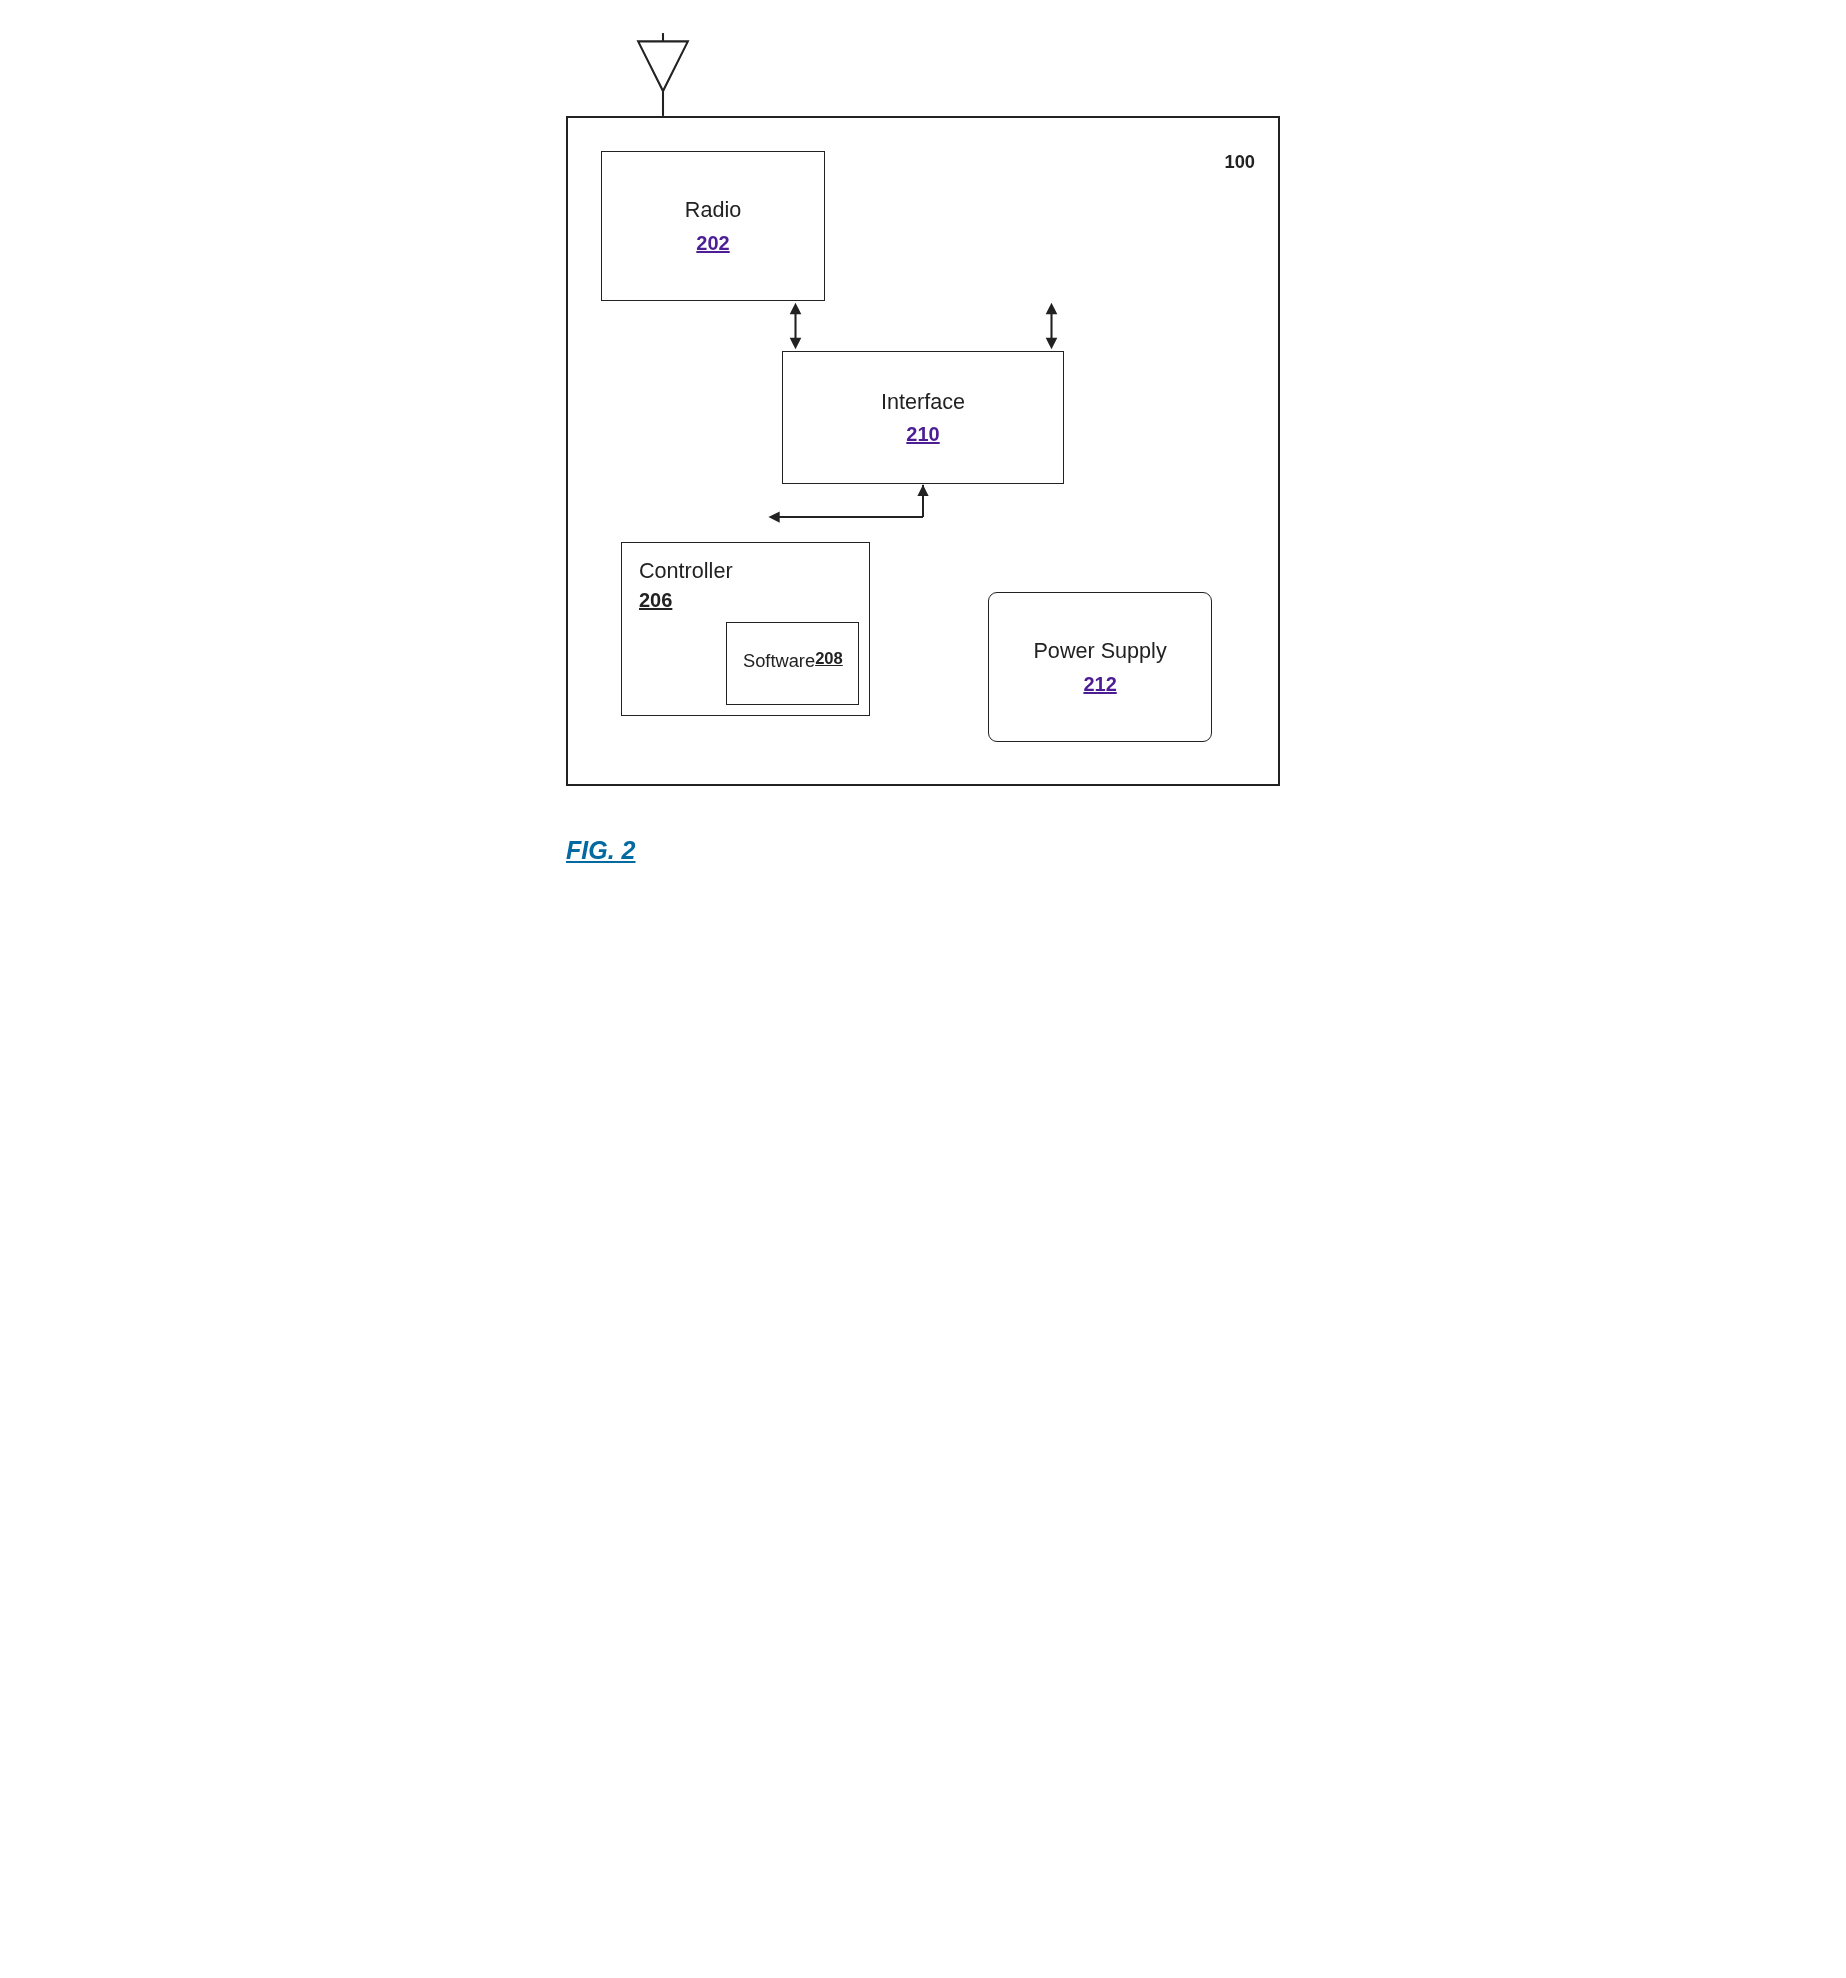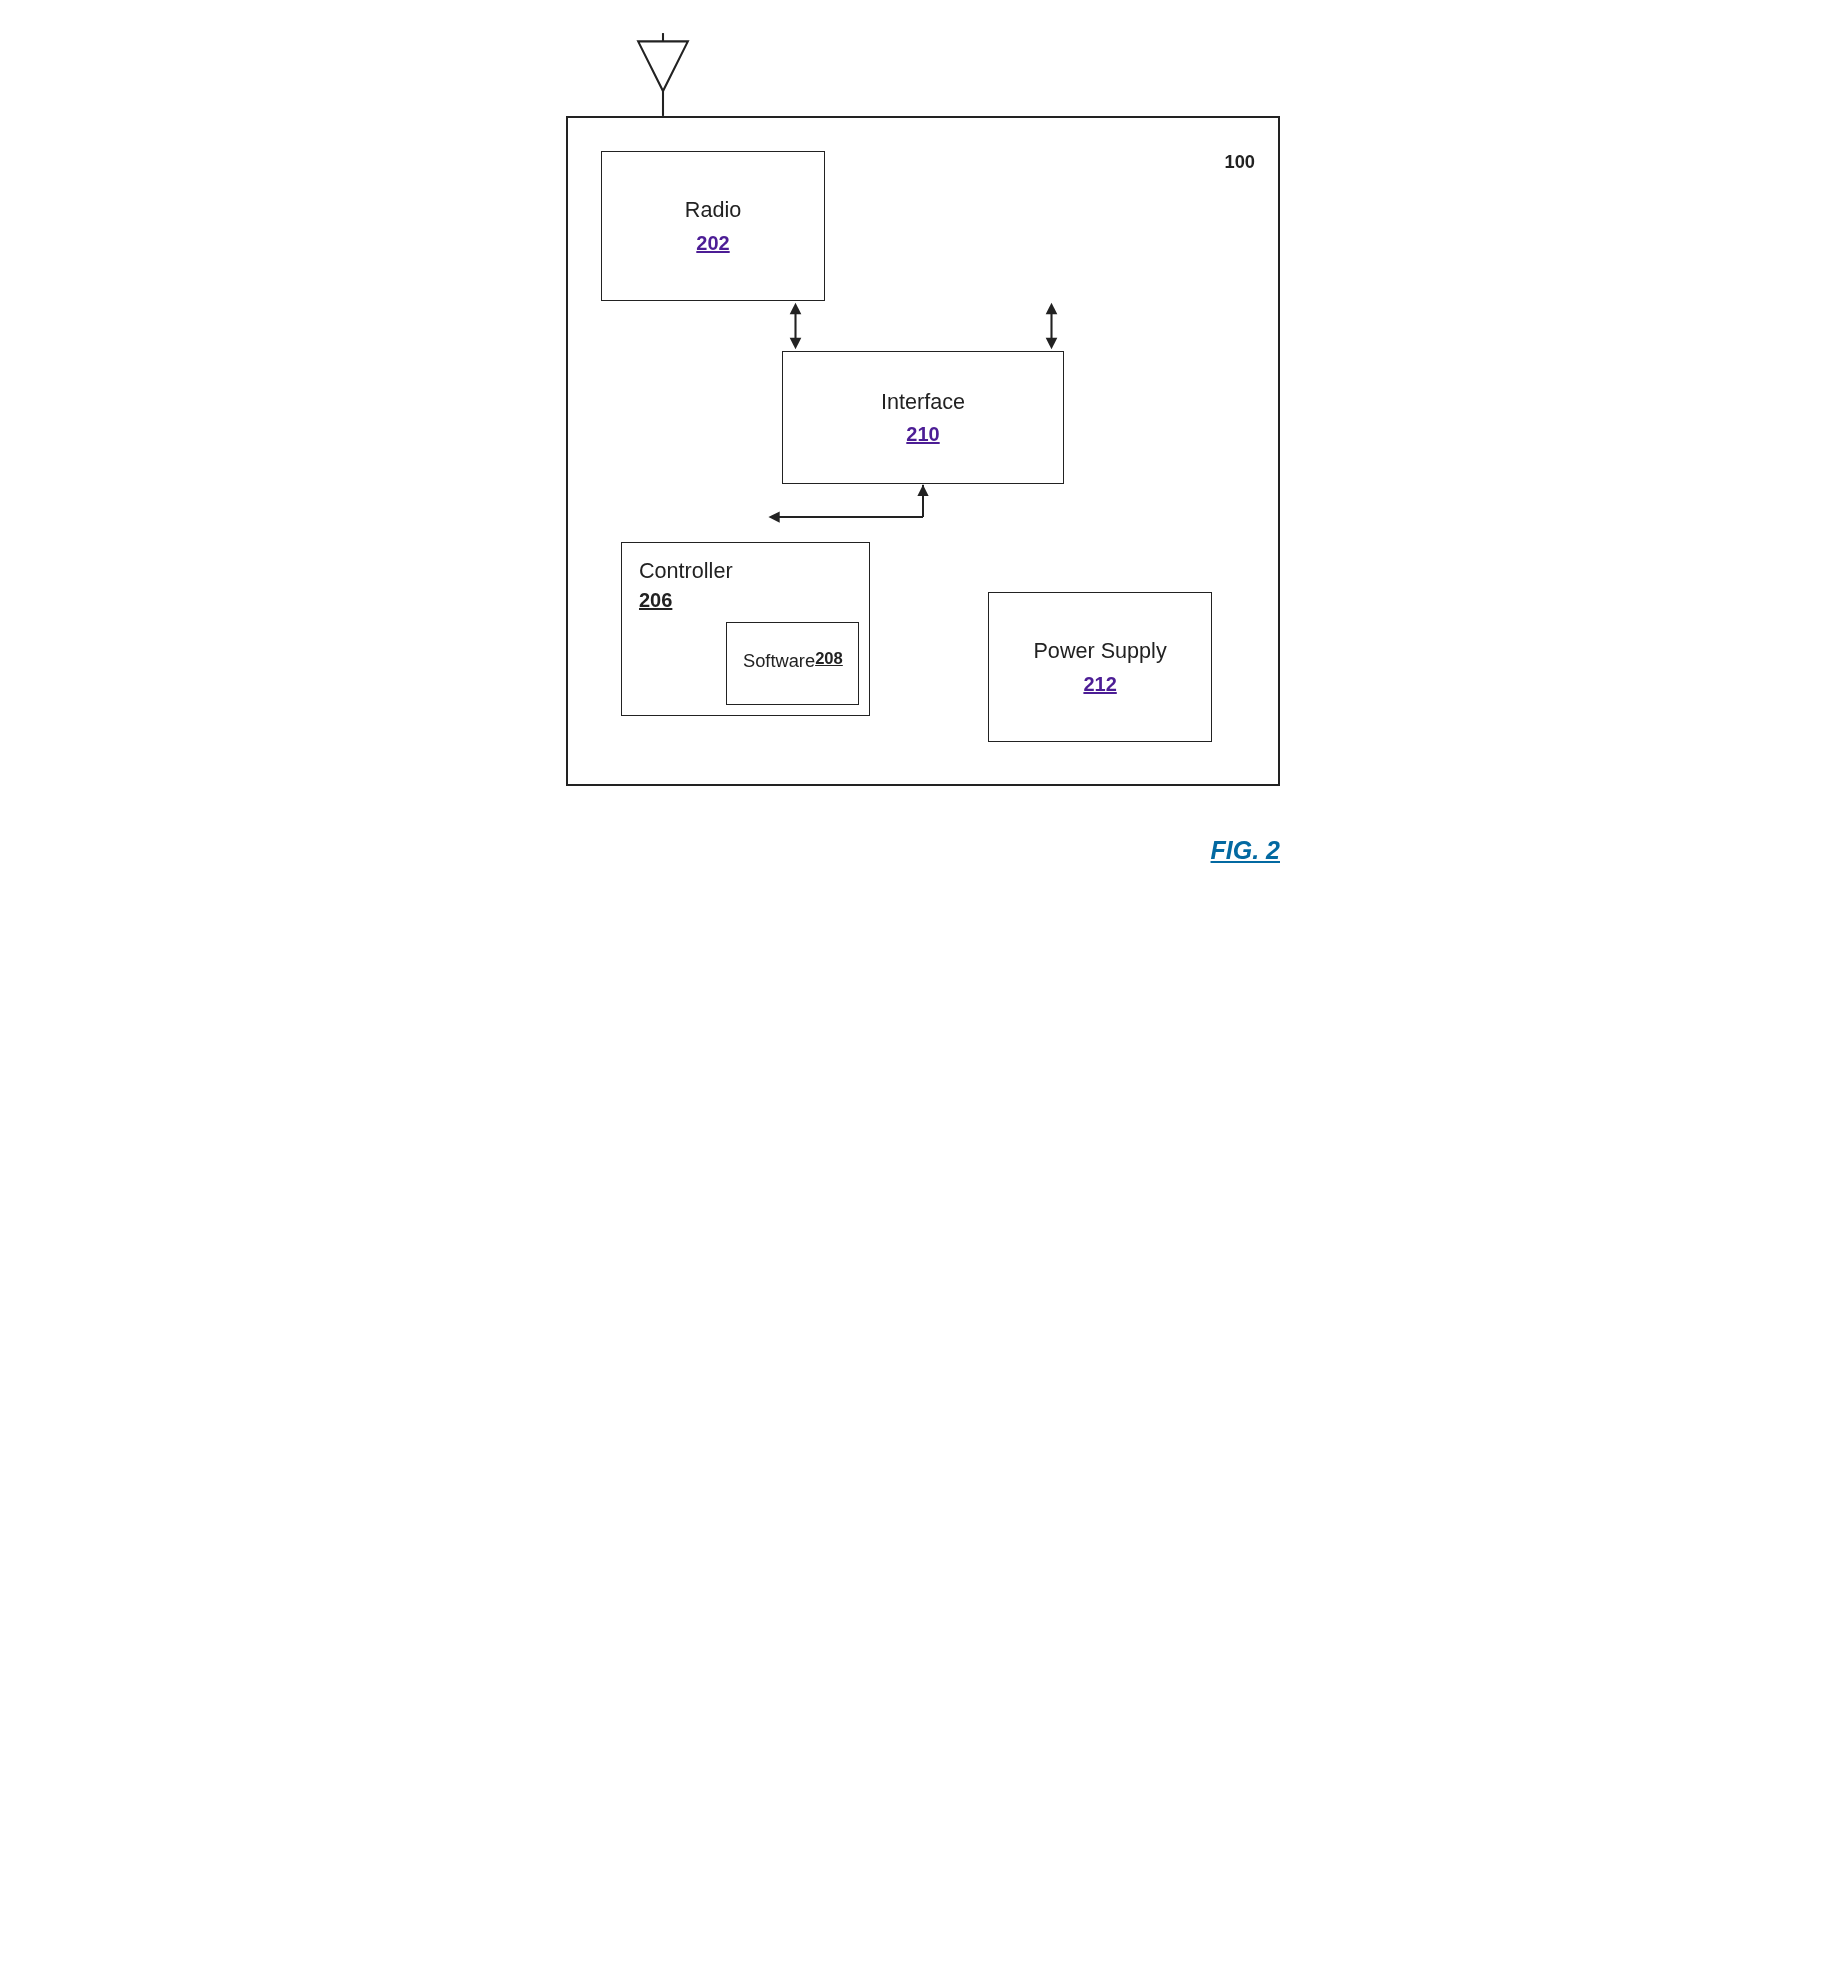--- a/index.html
+++ b/index.html
@@ -10,21 +10,21 @@
       flex-direction: column;
       align-items: center;
       justify-content: flex-start;
       min-height: 100vh;
       padding: 33px 16.6px 50px;
     }
 
     .diagram-wrapper {
       display: flex;
       flex-direction: column;
-      align-items: flex-end;
+      align-items: flex-start;
       width: 100%;
       max-width: 714px;
     }
 
     
     .antenna-area {
       width: 100%;
       display: flex;
       align-items: flex-end;
       padding-left: 75px;
@@ -199,20 +199,21 @@
       display: flex;
       flex-direction: column;
       align-items: center;
       width: 45%;
       padding-top: 50px;
     }
 
     .powersupply-box {
       width: 224px;
       height: 150px;
+      border-radius: 9px;
     }
 
     
     .figure-caption {
       margin-top: 50px;
       font-size: 25px;
       font-style: italic;
       font-weight: bold;
       color: #0369a1;
       text-decoration: underline;

